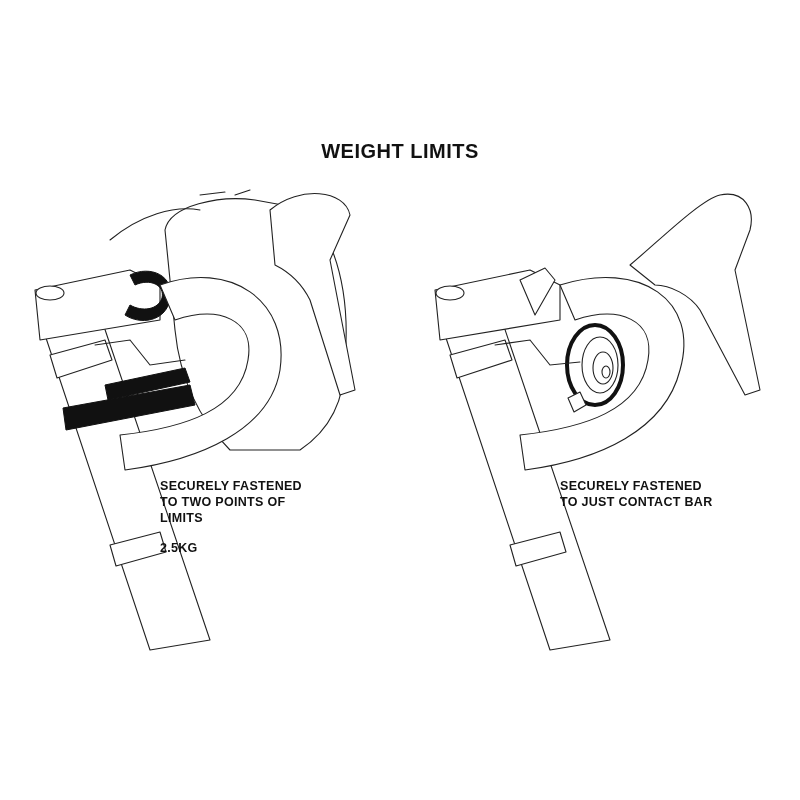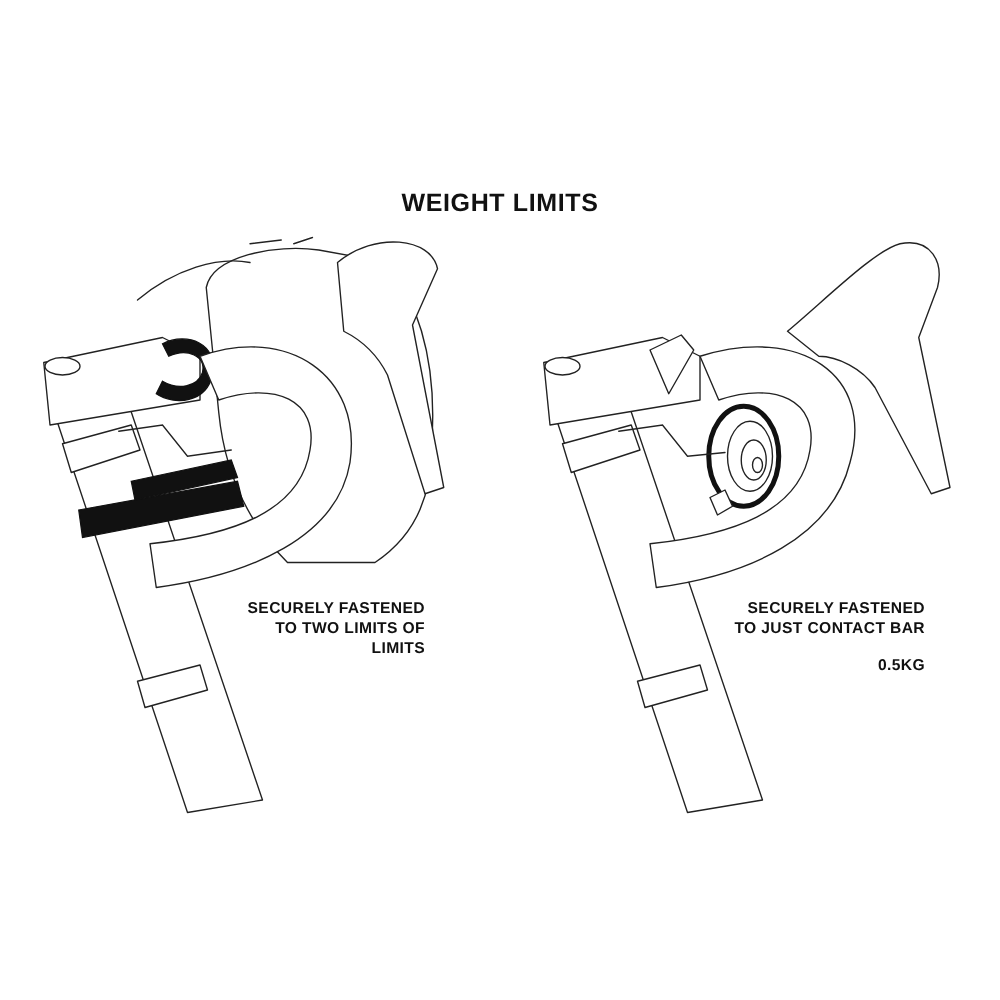--- a/index.html
+++ b/index.html
@@ -1,20 +1,20 @@
 <!DOCTYPE html>
 <html><head>
 <meta charset="utf-8">
 <style>
   html, body { margin: 0; padding: 0; background: #ffffff; }
   body { width: 800px; height: 800px; position: relative; overflow: hidden;
          font-family: "Liberation Sans", "DejaVu Sans", sans-serif; color: #111111; }
-  .title { position: absolute; left: 0; width: 800px; top: 152px; text-align: center;
+  .title { position: absolute; left: 0; width: 800px; top: 140px; text-align: center;
            font-weight: 700; font-size: 20px; letter-spacing: 0.5px; }
-  .caption { position: absolute; text-align: right; font-weight: 700; font-size: 12.5px;
+  .caption { position: absolute; text-align: left; font-weight: 700; font-size: 12.5px;
              line-height: 16px; letter-spacing: 0.3px; }
   .caption .weight { display: block; margin-top: 14px; }
   #cap-left { left: 160px; width: 180px; top: 478px; }
   #cap-right { left: 560px; width: 180px; top: 478px; }
   svg.illus { position: absolute; left: 0; top: 0; }
   svg .ln { fill: #ffffff; stroke: #222222; stroke-width: 1.1; stroke-linejoin: round; stroke-linecap: round; }
   svg .nofill { fill: none; stroke: #222222; stroke-width: 1.1; stroke-linecap: round; }
   svg .blk { fill: #111111; stroke: #111111; }
 </style>
 </head>
@@ -60,21 +60,21 @@
   <ellipse cx="595" cy="365" rx="28" ry="40" fill="#ffffff" stroke="#111111" stroke-width="4"></ellipse>
   <ellipse class="nofill" cx="600" cy="365" rx="18" ry="28"></ellipse>
   <ellipse class="nofill" cx="603" cy="368" rx="10" ry="16"></ellipse>
   <ellipse class="nofill" cx="606" cy="372" rx="4" ry="6"></ellipse>
   <path class="nofill" d="M495 345 L530 340 L550 365 L580 362"></path>
   <path class="ln" d="M568 398 L580 392 L586 405 L574 412 Z"></path>
 </svg>
 
 <div class="caption" id="cap-left">
   <span>SECURELY FASTENED</span><br>
-  <span>TO TWO LIMITS OF</span><br>
+  <span>TO TWO POINTS OF</span><br>
   <span>LIMITS</span>
+  <span class="weight">2.5KG</span>
 </div>
 
 <div class="caption" id="cap-right">
   <span>SECURELY FASTENED</span><br>
   <span>TO JUST CONTACT BAR</span>
-  <span class="weight">0.5KG</span>
 </div>
 
 </body></html>

